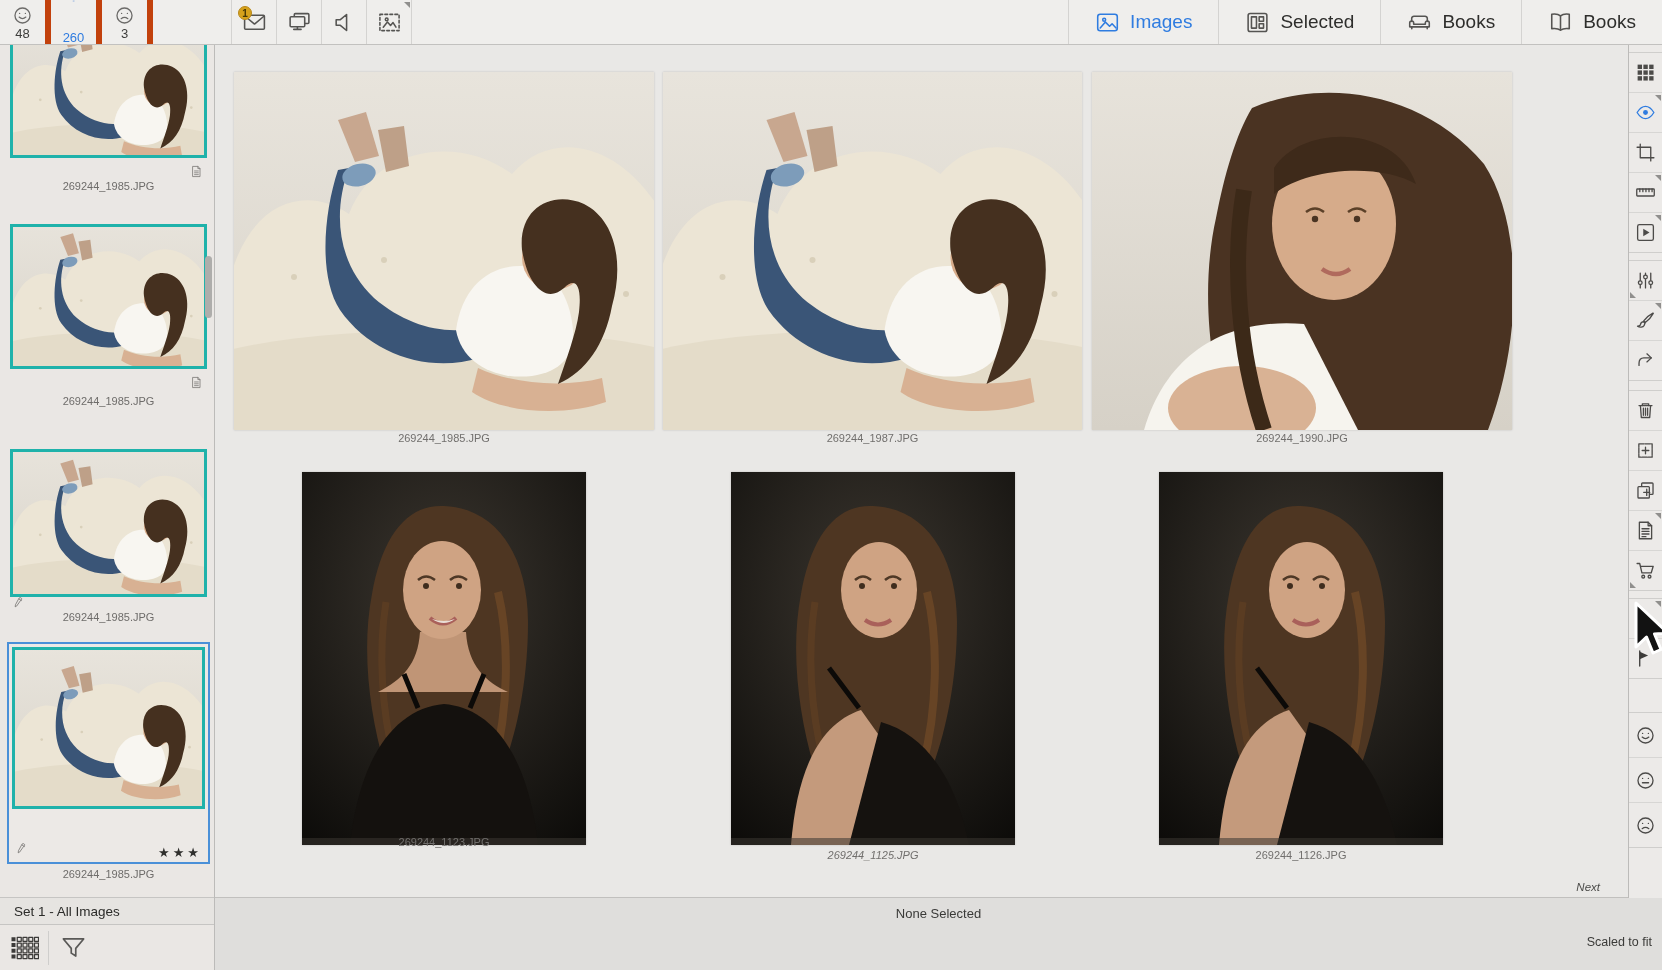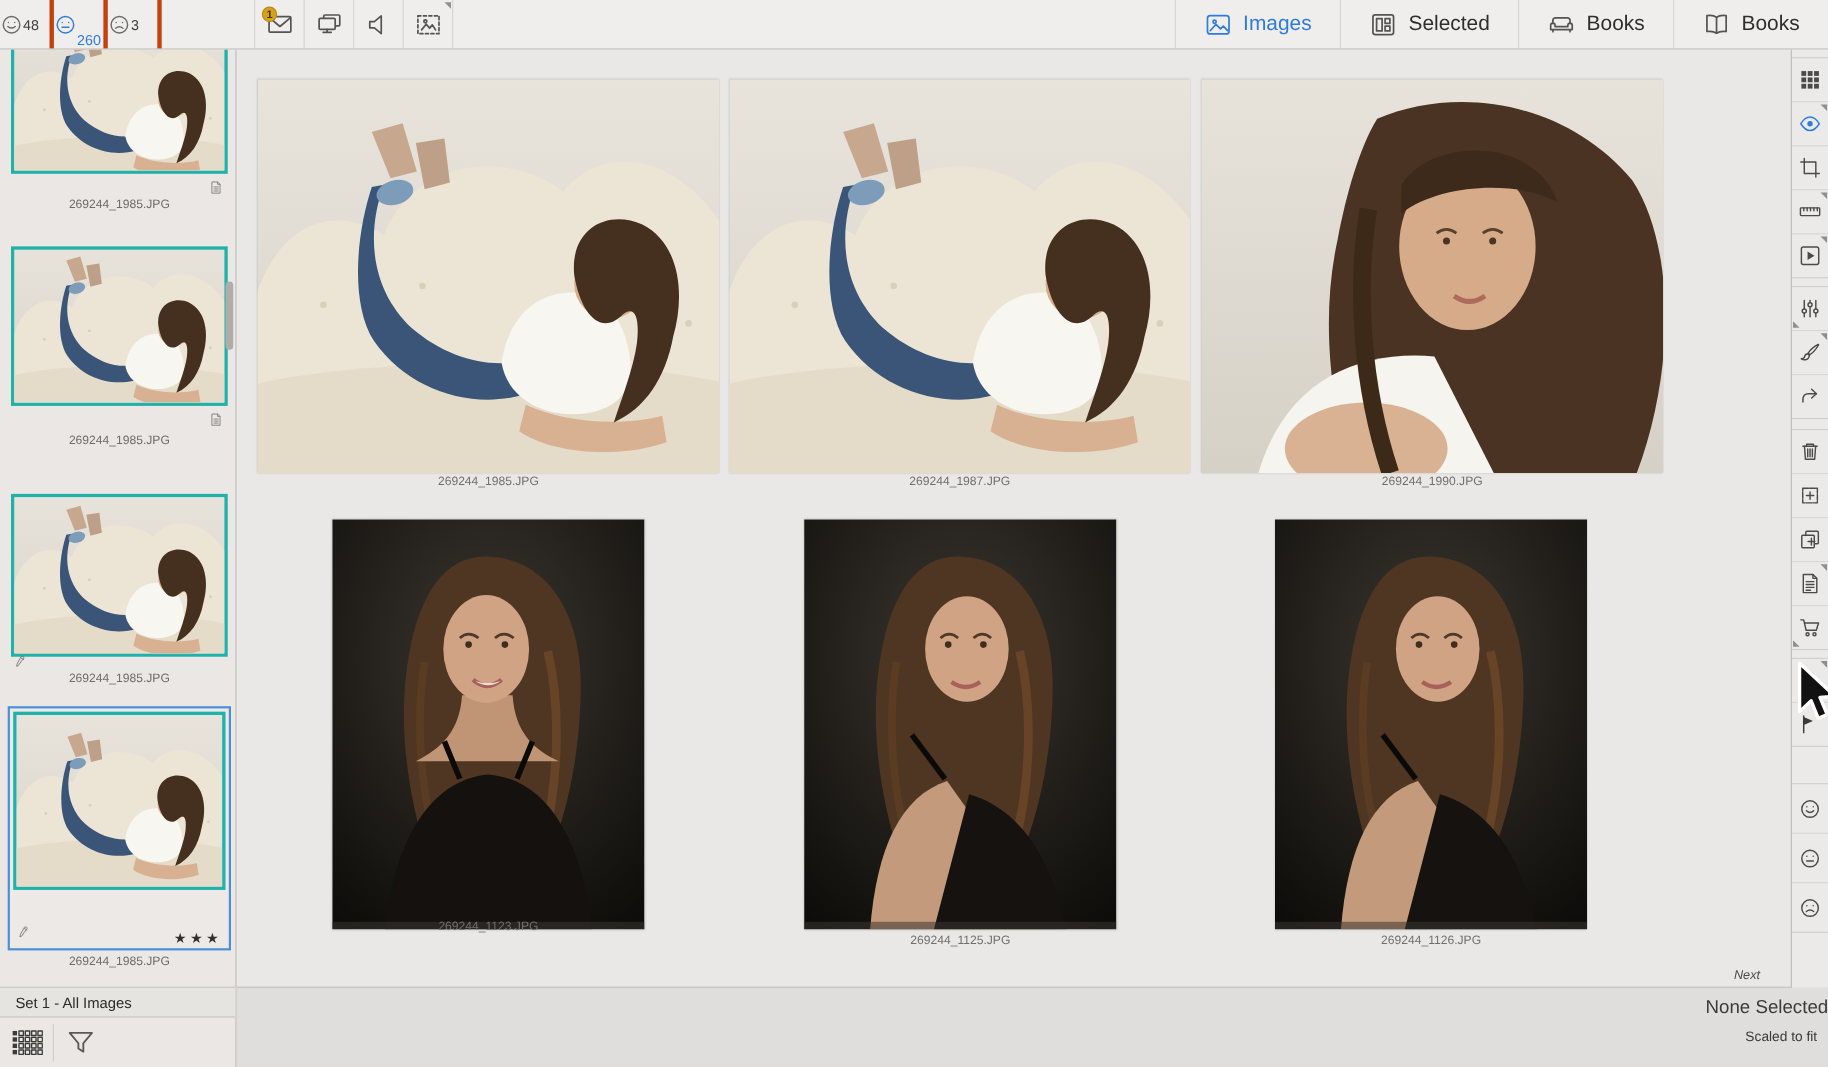--- a/index.html
+++ b/index.html
@@ -1,21 +1,21 @@
 <!DOCTYPE html>
 <html><head>
 <meta charset="utf-8">
 <style>
   html,body{margin:0;padding:0;background:#b5b4b2;}
   .app{position:relative;width:1662px;height:970px;background:#e9e8e6;overflow:hidden;
        font-family:"Liberation Sans",sans-serif;color:#2b2b29;-webkit-font-smoothing:antialiased;}
   
   .topbar{position:absolute;left:0;top:0;width:1662px;height:44px;background:#efeeec;border-bottom:1px solid #c2c1bf;z-index:5;}
   .counters{position:absolute;left:0;top:0;height:44px;display:flex;}
-  .counter{width:45px;height:44px;border-right:4px solid #c2410c;display:flex;align-items:center;gap:0px;cursor:default;}
+  .counter{width:45px;height:44px;border-right:6px solid #c2410c;display:flex;flex-direction:column;align-items:center;justify-content:center;gap:0px;cursor:default;}
   .counter .num{font-size:13px;color:#3d3d3b;line-height:13px;margin-top:1px;}
   .counter.active .num{color:#2f7ce0;margin-top:29px;}
   .tools{position:absolute;left:231px;top:0;height:44px;display:flex;border-left:1px solid #d4d3d1;}
   .tool{width:44px;height:44px;border-right:1px solid #d4d3d1;position:relative;display:flex;align-items:center;justify-content:center;}
   .badge{position:absolute;top:6px;left:6px;min-width:14px;height:14px;border-radius:8px;background:#d6a21c;color:#453705;
          font-size:10px;font-weight:bold;display:flex;align-items:center;justify-content:center;border:1px solid #b8881a;box-sizing:border-box;}
   .tabs{position:absolute;right:0;top:0;height:44px;display:flex;}
   .tab{display:flex;align-items:center;gap:10px;padding:4px 26px;border-left:1px solid #d4d3d1;font-size:19px;color:#2e2e2c;cursor:default;}
   .tab.active{color:#2f7ce0;}
   
@@ -38,21 +38,21 @@
   .side-tool{width:48px;display:flex;align-items:center;justify-content:center;}
   .side-sep{width:1px;height:34px;background:#cfcecc;}
   
   .main{position:absolute;left:215px;top:44px;width:1413px;height:854px;}
   .photo{position:absolute;box-shadow:0 0 2px rgba(0,0,0,0.18);overflow:hidden;background:#ccc;}
   .photo svg{display:block;}
   .photo-name{position:absolute;text-align:center;font-size:11px;color:#716f6d;width:420px;}
   .next-label{position:absolute;font-size:11.5px;color:#4c4c4a;font-style:italic;}
   
   .statusbar{position:absolute;left:215px;right:0;bottom:0;height:72px;background:#dfdedc;border-top:1px solid #c1c0be;z-index:3;}
-  .status-center{position:absolute;left:0;right:0;top:8px;text-align:right;font-size:17px;color:#3a3a38;}
+  .status-center{position:absolute;left:0;right:0;top:8px;text-align:center;font-size:13px;color:#3a3a38;}
   .status-right{position:absolute;right:10px;top:8px;font-size:12.5px;color:#3a3a38;margin-top:29px;}
   
   .rightbar{position:absolute;right:0;top:44px;width:34px;height:854px;background:#eceae8;border-left:1px solid #bcbbb9;box-sizing:border-box;z-index:4;}
   .rgroup{position:absolute;left:0;width:33px;border-top:1px solid #cfcecc;border-bottom:1px solid #cfcecc;}
   .rtool{position:relative;width:33px;display:flex;align-items:center;justify-content:center;}
   .rtool + .rtool{border-top:1px solid #d7d6d4;}
   .notch-tr::after{content:"";position:absolute;top:2px;right:1px;width:0;height:0;
                    border-top:6px solid #908f8d;border-left:6px solid transparent;}
   .notch-bl::after{content:"";position:absolute;bottom:2px;left:1px;width:0;height:0;
                    border-bottom:6px solid #908f8d;border-right:6px solid transparent;}
@@ -459,21 +459,21 @@
        <path d="M150,250 C192,262 224,302 238,373 L118,373 Z" fill="#15120f"></path>
        <path d="M128,236 L98,196" stroke="#0c0a08" stroke-width="5"></path>
        <ellipse cx="148" cy="118" rx="38" ry="48" fill="#cfa383"></ellipse>
        <path d="M124,108 q8,-7 16,0 M154,108 q8,-7 16,0" stroke="#4e3826" stroke-width="2.5" fill="none"></path>
        <circle cx="131" cy="114" r="3" fill="#3f2d1e"></circle>
           <circle cx="163" cy="114" r="3" fill="#3f2d1e"></circle>
        <path d="M134,148 q13,9 26,0" stroke="#a9605a" stroke-width="4" fill="none"></path>
   <rect y="366" width="284" height="7" fill="#3a3732" opacity="0.55"></rect>
   </svg>
       </div>
-      <div class="photo-name" style="left: 448px; top: 805px;">269244_1125.JPG</div>
+      <div class="photo-name" style="left: 448px; top: 805px; font-style: italic;">269244_1125.JPG</div>
       <div class="photo" style="left: 944px; top: 428px; width: 284px; height: 373px;">
         <svg width="284" height="373" viewBox="0 0 284 373" preserveAspectRatio="xMidYMid slice">
   <defs>
             <radialGradient id="g9" cx="0.5" cy="0.33" r="0.85">
               <stop offset="0" stop-color="#3b362f"></stop>
               <stop offset="1" stop-color="#0b0a08"></stop>
             </radialGradient>
           </defs>
   <rect width="284" height="373" fill="url(#g9)"></rect>
   <path d="M142,34 C196,36 226,86 226,150 C226,216 212,270 198,304 L86,304 C70,256 58,184 70,122 C80,66 104,32 142,34 Z" fill="#4e3622"></path>

